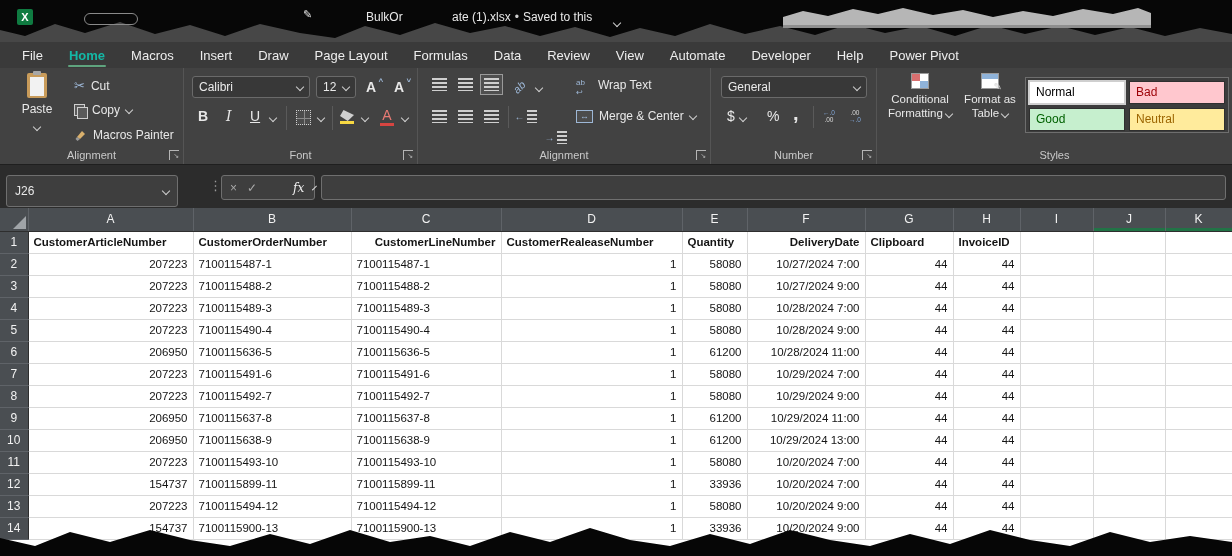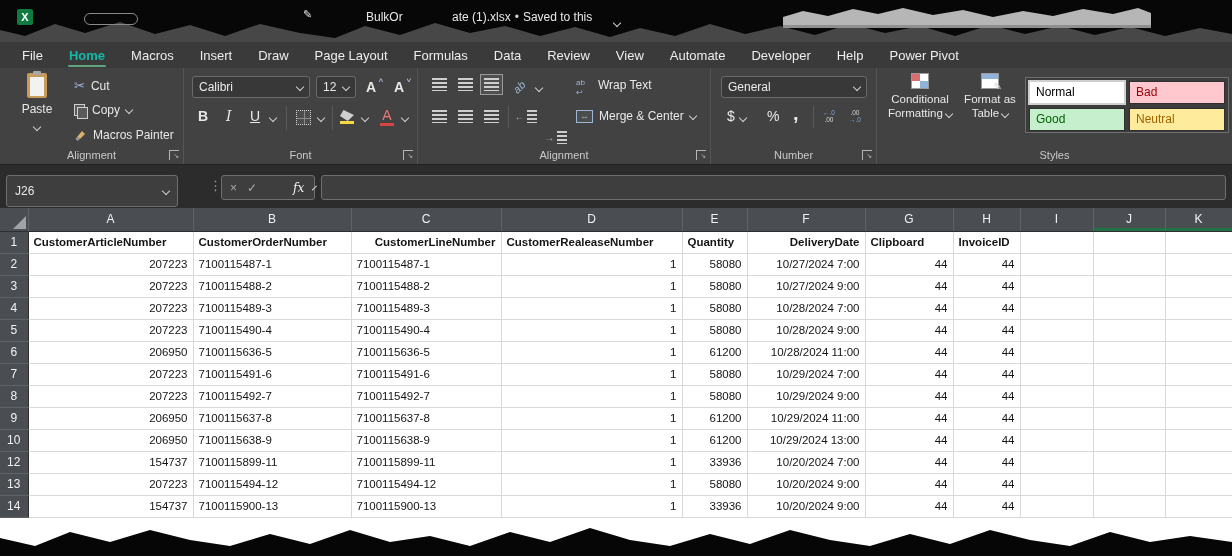--- a/index.html
+++ b/index.html
@@ -508,20 +508,34 @@
             <td class="cell" style="text-align:right">1</td>
             <td class="cell" style="text-align:right">61200</td>
             <td class="cell" style="text-align:right">10/29/2024 13:00</td>
             <td class="cell" style="text-align:right">44</td>
             <td class="cell" style="text-align:right">44</td>
             <td class="cell" style="text-align:right"></td>
             <td class="cell" style="text-align:right"></td>
             <td class="cell" style="text-align:right"></td>
           </tr>
           <tr>
+            <th class="rowhdr">11</th>
+            <td class="cell" style="text-align:right">207223</td>
+            <td class="cell" style="text-align:left">7100115493-10</td>
+            <td class="cell" style="text-align:left">7100115493-10</td>
+            <td class="cell" style="text-align:right">1</td>
+            <td class="cell" style="text-align:right">58080</td>
+            <td class="cell" style="text-align:right">10/20/2024 7:00</td>
+            <td class="cell" style="text-align:right">44</td>
+            <td class="cell" style="text-align:right">44</td>
+            <td class="cell" style="text-align:right"></td>
+            <td class="cell" style="text-align:right"></td>
+            <td class="cell" style="text-align:right"></td>
+          </tr>
+          <tr>
             <th class="rowhdr">12</th>
             <td class="cell" style="text-align:right">154737</td>
             <td class="cell" style="text-align:left">7100115899-11</td>
             <td class="cell" style="text-align:left">7100115899-11</td>
             <td class="cell" style="text-align:right">1</td>
             <td class="cell" style="text-align:right">33936</td>
             <td class="cell" style="text-align:right">10/20/2024 7:00</td>
             <td class="cell" style="text-align:right">44</td>
             <td class="cell" style="text-align:right">44</td>
             <td class="cell" style="text-align:right"></td>

